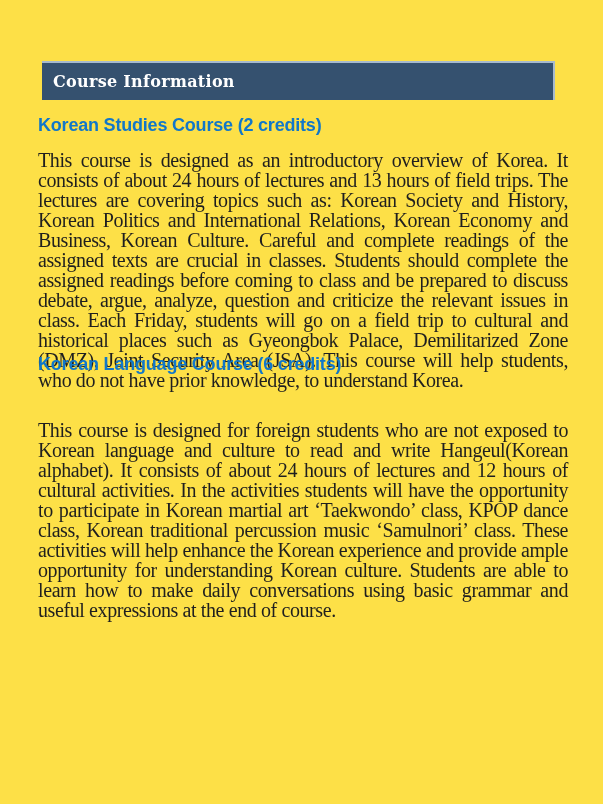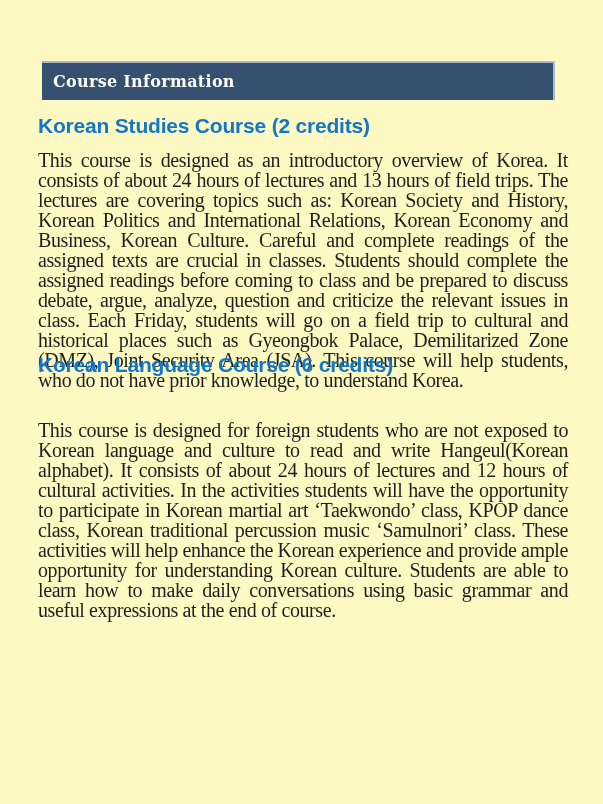--- a/index.html
+++ b/index.html
@@ -10,21 +10,21 @@
   body {
     width: 603px;
     height: 804px;
     overflow: hidden;
     font-family: "Liberation Serif", serif;
   }
   .page {
     position: relative;
     width: 603px;
     height: 804px;
-    background: #fef9c3;
+    background: #fde047;
   }
   .header-bar {
     position: absolute;
     left: 42px;
     top: 61px;
     width: 511px;
     height: 37px;
     box-sizing: content-box;
     background: #35516F;
     border-top: 2px solid #A7BACD;
@@ -40,21 +40,21 @@
     color: #ffffff;
     padding-left: 11px;
     white-space: nowrap;
   }
   .course-title {
     position: absolute;
     left: 38px;
     margin: 0;
     font-family: "Liberation Sans", sans-serif;
     font-weight: bold;
-    font-size: 21px;
+    font-size: 18px;
     line-height: 27px;
     letter-spacing: -0.2px;
     color: #1177C9;
     white-space: nowrap;
   }
   #course1-title { top: 112px; }
   #course2-title { top: 351px; }
   .course-desc {
     position: absolute;
     left: 38px;

